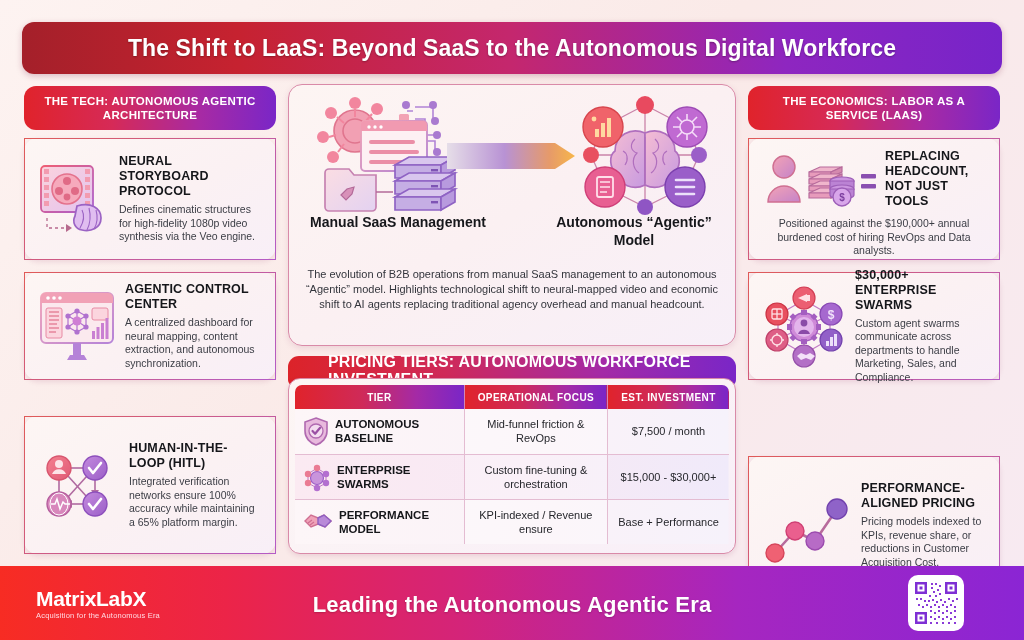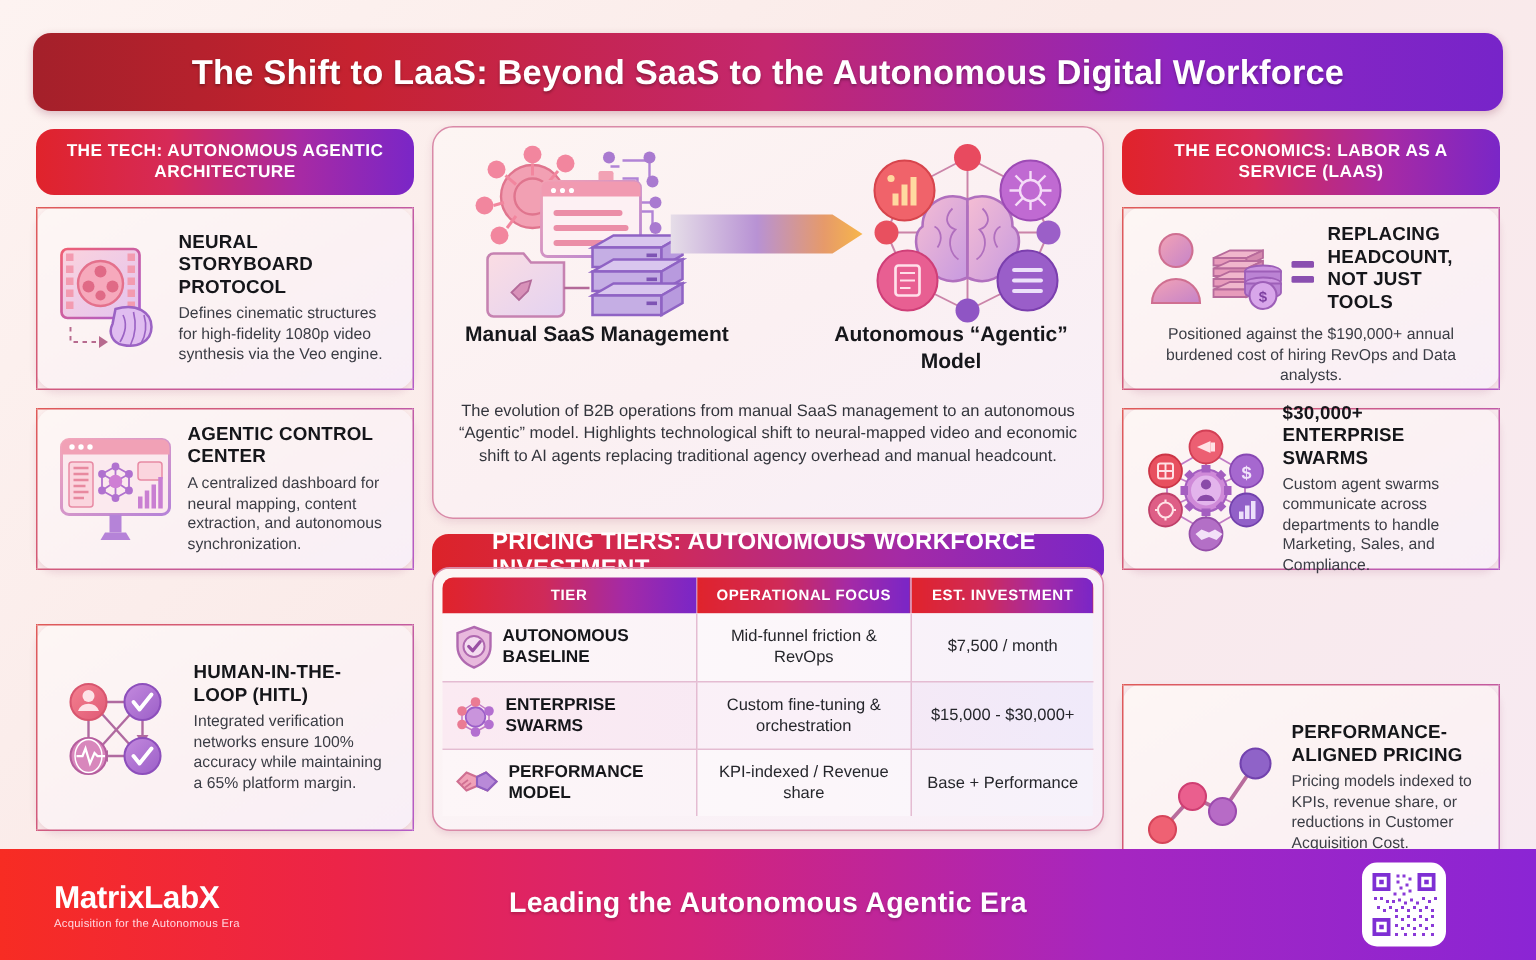--- a/index.html
+++ b/index.html
@@ -122,21 +122,21 @@
   .footer {
     position: absolute; left: 0; top: 566px; width: 1024px; height: 74px;
     background: linear-gradient(90deg,#f72c23 0%,#ec2448 22%,#d42479 45%,#a626c0 72%,#8b25d4 100%);
     display: flex; align-items: center;
   }
   .brand { position: absolute; left: 36px; top: 587px; }
   .brand .bn { color: #fff; font-size: 21px; font-weight: bold; letter-spacing: -.3px; line-height: 24px; }
   .brand .bs { color: #ffd9e2; font-size: 7.5px; letter-spacing: .2px; }
   .foot-tag {
     position: absolute; left: 0; right: 0; top: 592px; text-align: center;
-    color: #fff; font-size: 19px; font-weight: bold; letter-spacing: .2px;
+    color: #fff; font-size: 22px; font-weight: bold; letter-spacing: .2px;
     text-shadow: 0 1px 2px rgba(0,0,0,.2);
   }
   .qr {
     position: absolute; left: 908px; top: 575px; width: 56px; height: 56px;
     background: #fff; border-radius: 10px; padding: 4px;
     display: flex; align-items: center; justify-content: center;
   }
   svg { display: block; }
 </style>
 </head>
@@ -576,21 +576,21 @@
                     <path d="M15 10 L21 7 L28 13 L22 19 L15 16 Z" fill="#b98ad8" stroke="#8f5fc0" stroke-width="1.4"></path>
                     <g stroke="#cf6f91" stroke-width="1.1" fill="none">
                       <line x1="5" y1="15" x2="9" y2="12"></line>
                         <line x1="7" y1="17" x2="11" y2="14"></line>
                     </g>
                   </svg>
                 </span>
                 <span class="tl">PERFORMANCE MODEL</span>
               </div>
             </td>
-            <td class="col-focus">KPI-indexed / Revenue share</td>
+            <td class="col-focus">KPI-indexed / Revenue ensure</td>
             <td>Base + Performance</td>
           </tr>
         </tbody>
       </table>
     </div>
   </div>
 
   <div class="col-banner" style="left:748px;top:86px;width:252px;">
     <span>THE ECONOMICS: LABOR AS A SERVICE (LaaS)</span>
   </div>

